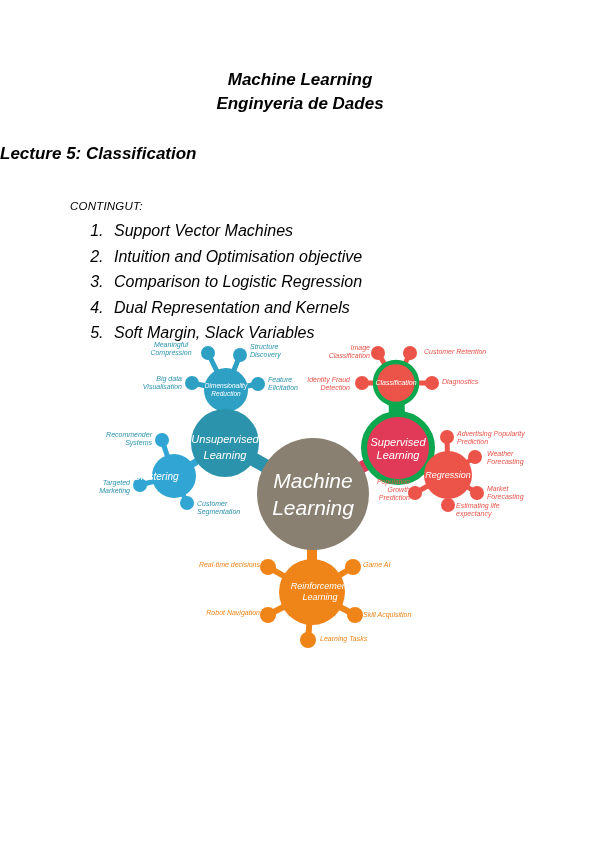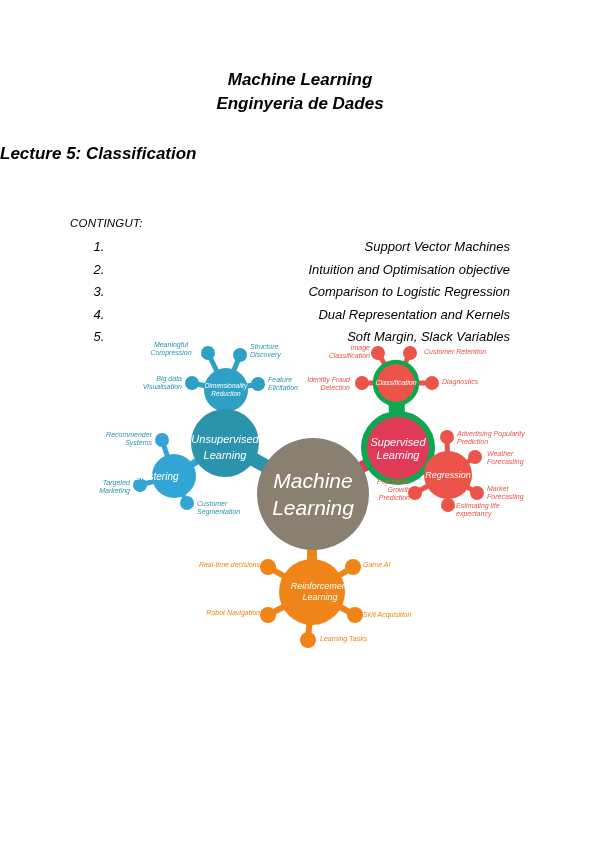--- a/index.html
+++ b/index.html
@@ -8,24 +8,24 @@
     font-family:"Liberation Sans",sans-serif;color:#111;font-style:italic;
   }
   .doc-title{
     position:absolute;top:68px;left:0;width:600px;text-align:center;
     font-size:17px;line-height:24px;font-weight:bold;color:#000;
   }
   .lecture-title{
     position:absolute;top:144px;left:0;width:600px;text-align:left;
     font-size:17px;font-weight:bold;color:#000;
   }
-  .contents{position:absolute;top:200px;left:70px;width:440px;margin-top:17px;}
+  .contents{position:absolute;top:200px;left:70px;width:440px;}
   .contents-heading{font-size:11.5px;color:#000;letter-spacing:.2px;}
   .contents ol{margin:10px 0 0 0;padding-left:38px;}
-  .contents li{font-size:13px;color:#000;margin-bottom:7.5px;padding-left:6px;text-align:right;}
+  .contents li{font-size:16px;color:#000;margin-bottom:7.5px;padding-left:6px;}
   
   .mindmap{position:absolute;left:0;top:330px;width:600px;height:330px;}
   .mindmap svg{position:absolute;left:0;top:0;}
   .lbl{
     position:absolute;font-size:7px;line-height:8px;letter-spacing:0;
     font-family:"Liberation Sans",sans-serif;
   }
   .t{color:#2B93AC;} .r{color:#E8544A;} .o{color:#EF8418;}
   .al{text-align:left;} .ar{text-align:right;} .ac{text-align:center;}
   .node-lbl{

